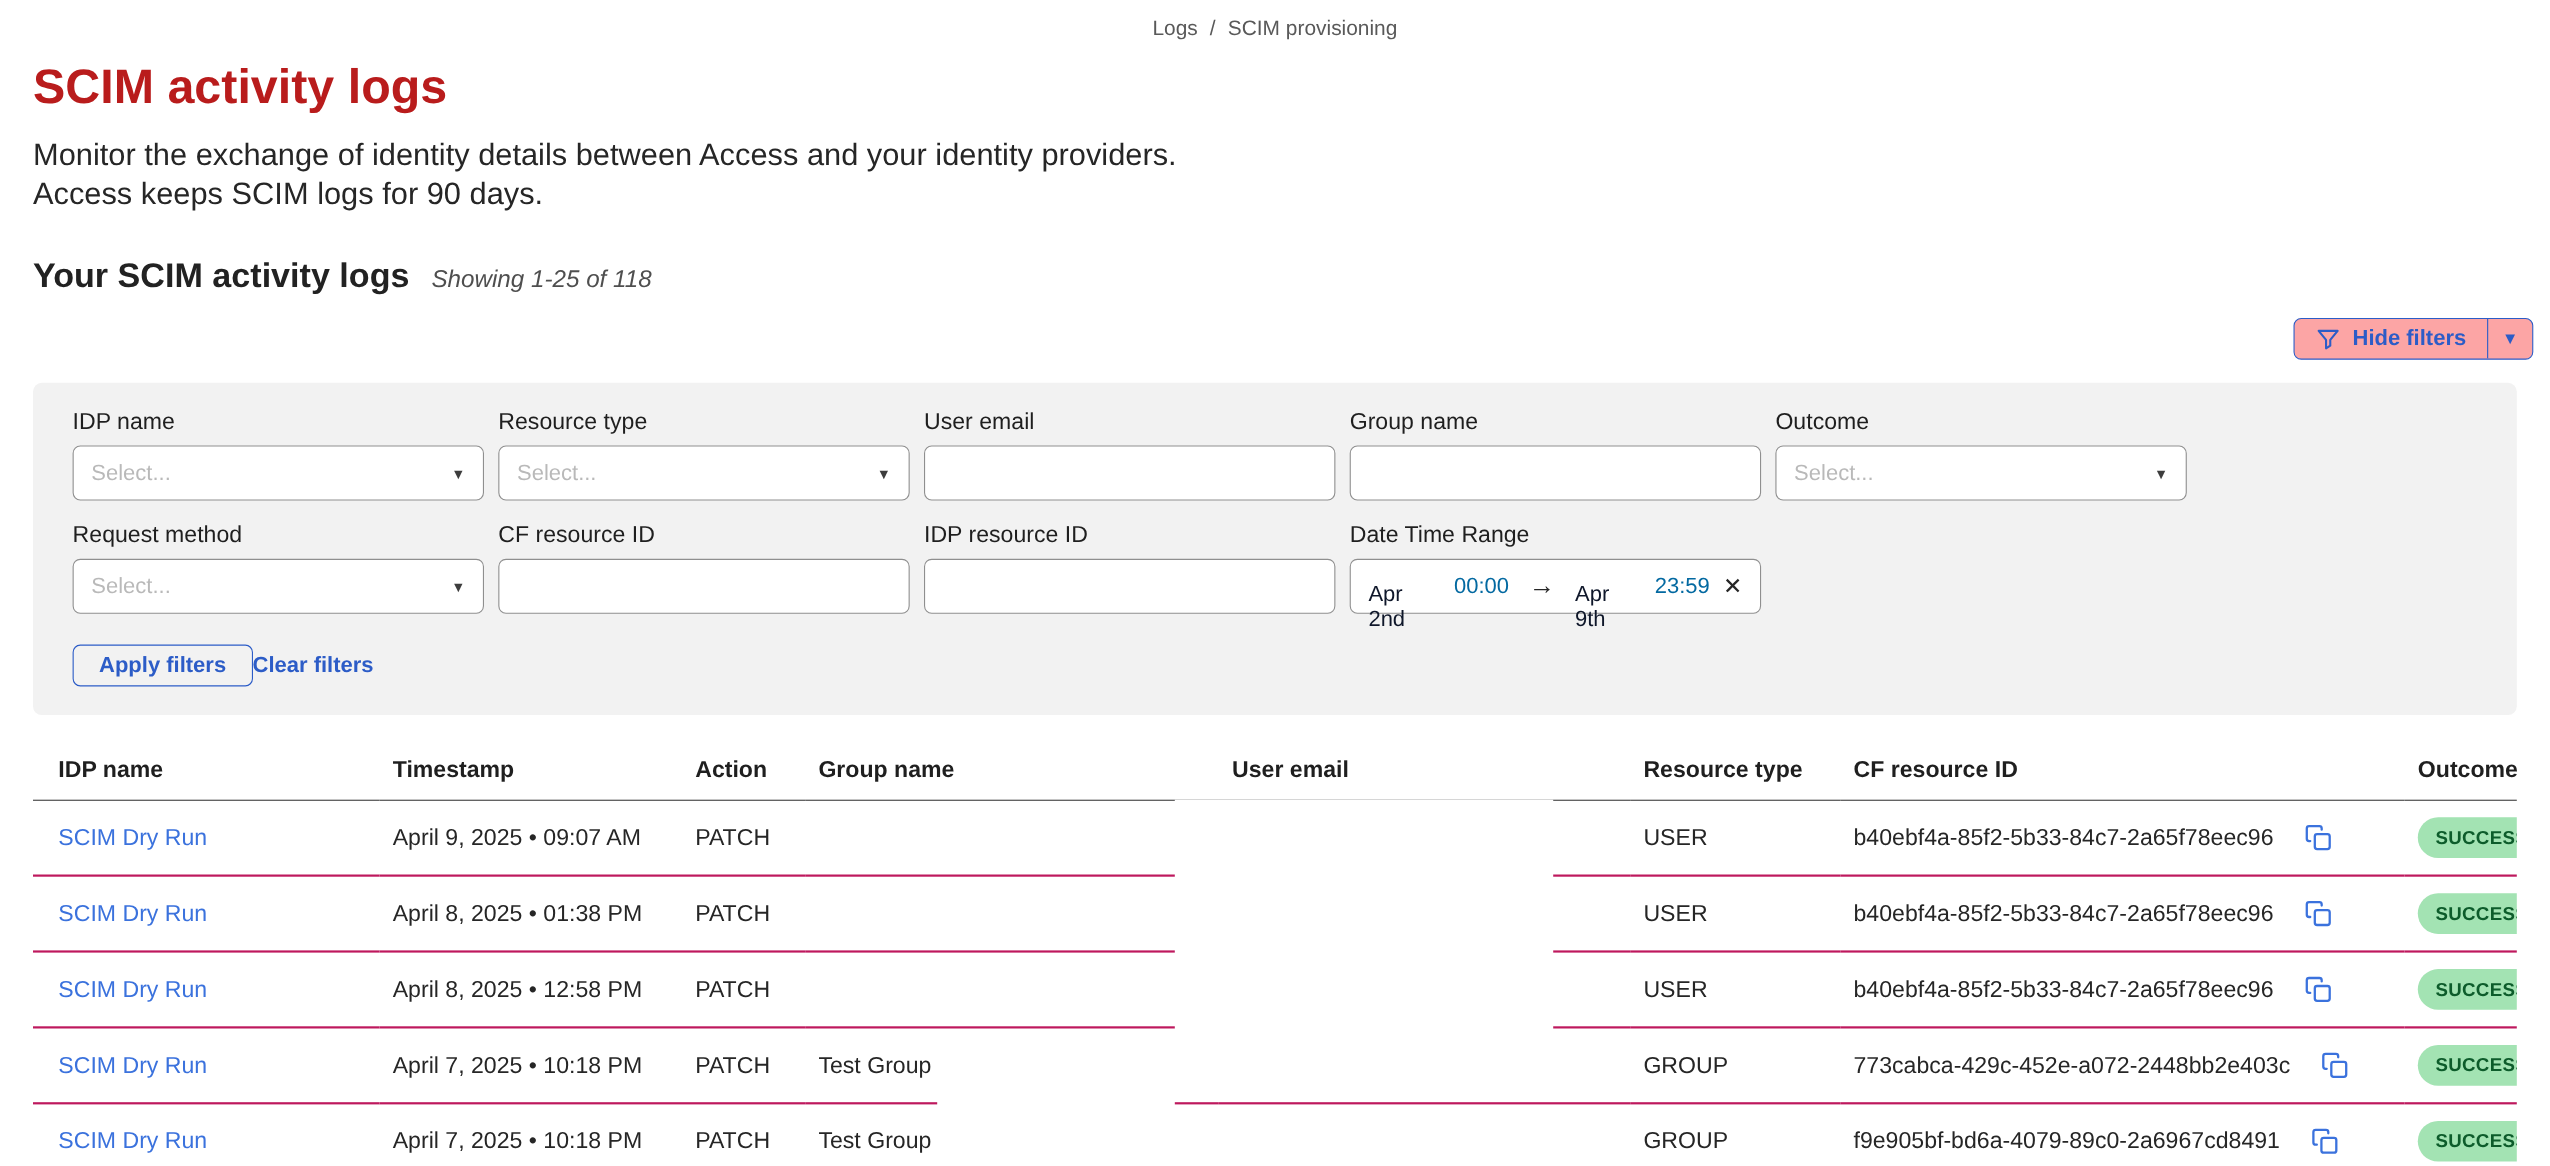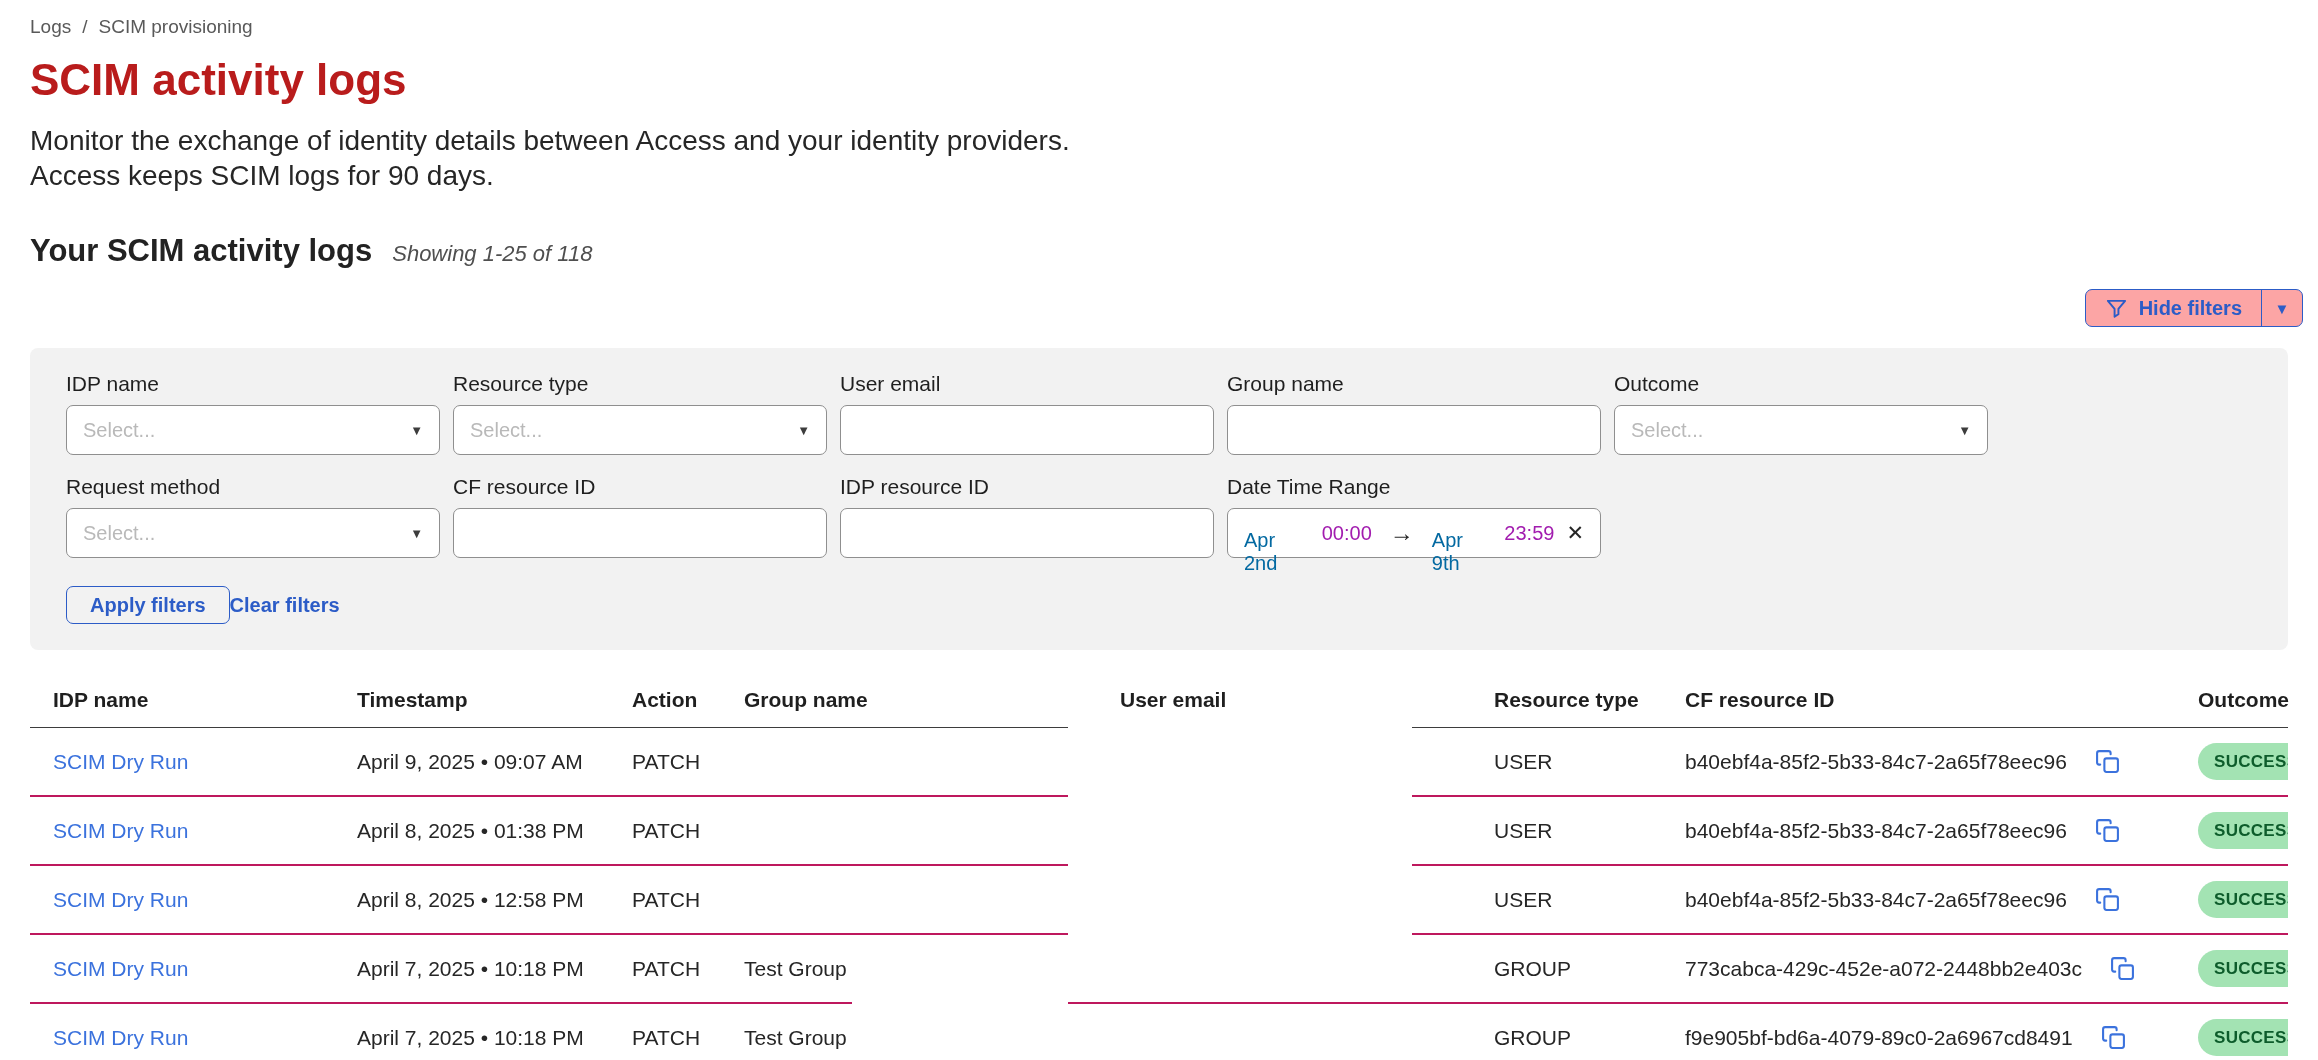--- a/index.html
+++ b/index.html
@@ -1,20 +1,20 @@
 <!DOCTYPE html>
 <html><head>
 <meta charset="utf-8">
 <style>
   html,body{margin:0;padding:0;background:#fff;}
   body{width:2318px;height:1060px;overflow:hidden;font-family:"Liberation Sans",sans-serif;color:#262626;position:relative;}
   .page{position:relative;box-sizing:border-box;width:100%;height:100%;padding:16px 30px 0;}
 
   
-  .breadcrumb{font-size:19px;color:#595959;display:flex;gap:11px;align-items:center;}
+  .breadcrumb{font-size:19px;color:#595959;display:flex;gap:11px;align-items:center;justify-content:center;}
   .breadcrumb .crumb{color:#595959;cursor:pointer;text-decoration:none;}
   .breadcrumb .sep{color:#595959;}
 
   h1{font-size:44px;line-height:51px;font-weight:600;margin:16px 0 0;color:#b91c1c;}
   .desc{font-size:28px;line-height:35px;margin:18px 0 0;max-width:1075px;color:#262626;}
 
   .section-head{display:flex;align-items:baseline;gap:20px;margin-top:40px;}
   h2{font-size:31px;font-weight:700;margin:0;color:#222;}
   .showing{font-style:italic;font-size:22px;color:#4f4f4f;}
 
@@ -27,22 +27,22 @@
   
   .panel{background:#f2f2f2;border-radius:8px;margin-top:21px;padding:24px 36px 26px;box-sizing:border-box;width:2258px;}
   .fgrid{display:grid;grid-template-columns:repeat(5,374px);column-gap:13px;row-gap:20px;}
   .flabel{font-size:21px;color:#1f1f1f;margin-bottom:9px;}
   .control{height:50px;background:#fff;border:1px solid #8f8f8f;border-radius:7px;box-sizing:border-box;display:flex;align-items:center;padding:0 16px;font-size:20px;width:100%;}
   .select{justify-content:space-between;cursor:pointer;}
   .ph{color:#b9b9b9;}
   .sel-caret{color:#3d3d3d;font-size:13px;}
   input.control{outline:none;font-family:inherit;color:#262626;}
   .daterange{gap:12px;cursor:pointer;}
-  .dr-date{color:#0369a1;margin-top:37px;}
-  .dr-time{color:#a21caf;}
+  .dr-date{color:#0f172a;margin-top:37px;}
+  .dr-time{color:#0369a1;}
   .dr-arrow{color:#262626;font-size:24px;margin:0 6px;}
   .dr-x{margin-left:auto;color:#262626;font-size:21px;cursor:pointer;}
   .factions{display:flex;align-items:center;margin-top:28px;}
   .apply{height:38px;padding:0 23px;border:1px solid #2c5cc7;border-radius:7px;background:transparent;color:#2c5cc7;font-size:20px;font-weight:700;font-family:inherit;cursor:pointer;}
   .clear{color:#2c5cc7;font-size:20px;font-weight:700;cursor:pointer;text-decoration:none;}
 
   
   table.logtable{width:2258px;border-collapse:collapse;table-layout:fixed;margin-top:38px;}
   .logtable th{font-size:21px;font-weight:700;color:#1f1f1f;text-align:left;padding:0 12px 15px;border-bottom:1px solid #3d3d3d;white-space:nowrap;}
   .logtable td{font-size:21px;color:#262626;padding:0 12px;height:67px;border-bottom:2px solid #be185d;white-space:nowrap;overflow:hidden;}

